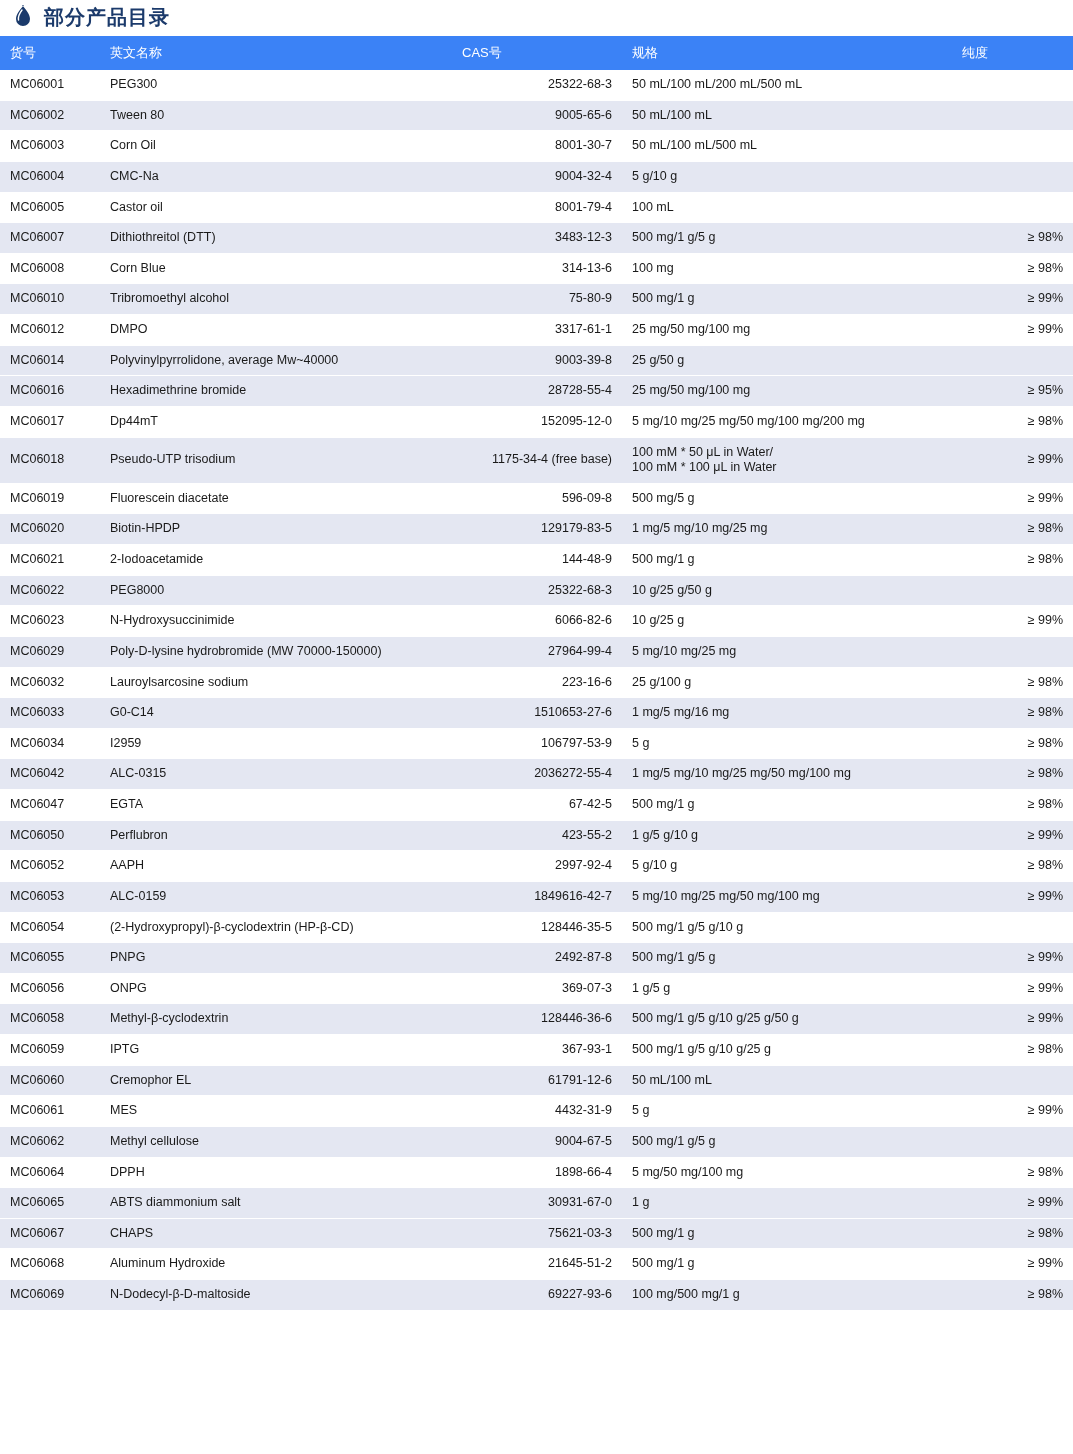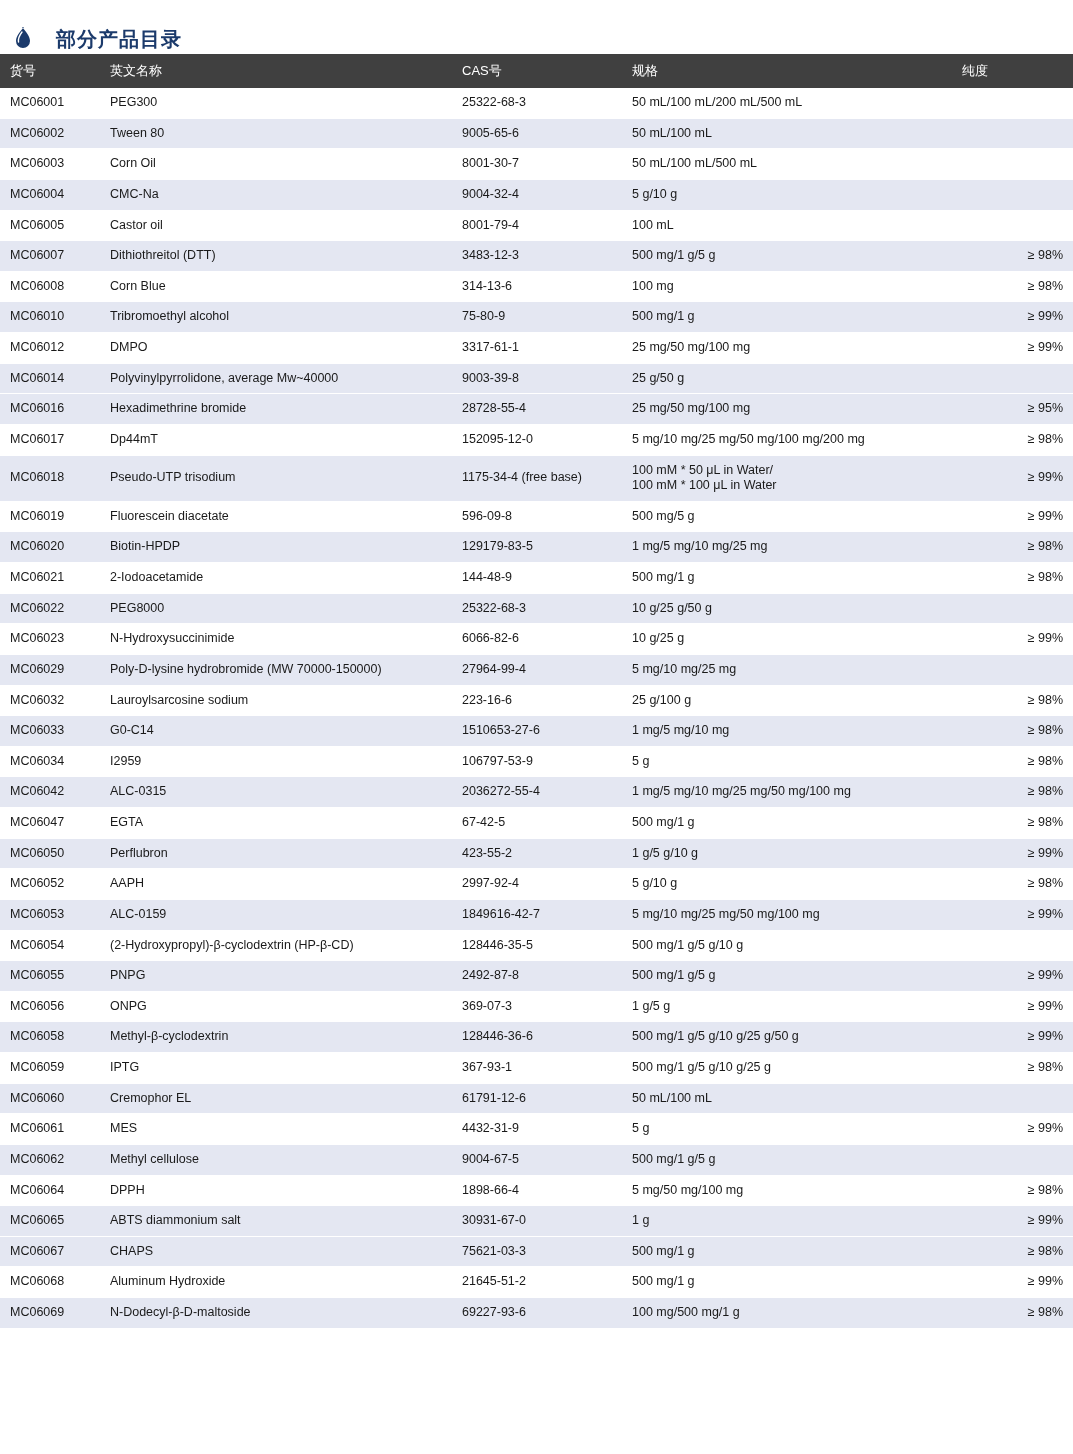--- a/index.html
+++ b/index.html
@@ -12,25 +12,25 @@
     font-family: "Liberation Sans", sans-serif;
     color: #1a1a1a;
   }
   .page {
     width: 1073px;
     box-sizing: border-box;
     padding: 0;
   }
   .title-bar {
     display: flex;
-    gap: 22px;
+    align-items: center;
+    gap: 10px;
     padding: 8px 0 10px 12px;
     height: 36px;
     box-sizing: border-box;
-    margin-top: 18px;
   }
   .title-icon {
     width: 22px;
     height: 26px;
     display: inline-block;
     position: relative;
     flex: 0 0 auto;
   }
   .title-icon svg { display: block; }
   .title-text {
@@ -39,21 +39,21 @@
     color: #1b3a6b;
     letter-spacing: 1px;
   }
   table.catalog {
     border-collapse: collapse;
     width: 1073px;
     table-layout: fixed;
     font-size: 12.5px;
   }
   table.catalog thead th {
-    background: #404040;
+    background: #3b82f6;
     color: #ffffff;
     font-weight: normal;
     font-size: 13px;
     text-align: left;
     padding: 8px 10px;
     height: 26px;
     box-sizing: border-box;
   }
   table.catalog tbody td {
     padding: 7px 10px;
@@ -64,21 +64,21 @@
     line-height: 1.25;
   }
   table.catalog tbody tr.odd td {
     background: #ffffff;
   }
   table.catalog tbody tr.even td {
     background: #e4e7f2;
   }
   .col-code { width: 100px; }
   .col-name { width: 352px; margin-top: 20px; }
-  .col-cas  { width: 170px; }
+  .col-cas  { width: 170px; text-align: right; }
   .col-spec { width: 330px; }
   .col-pur  { width: 121px; text-align: right; margin-top: 12px; }
   td.col-pur { text-align: right; padding-right: 18px; white-space: nowrap; }
   th.col-pur { text-align: right; padding-right: 18px; }
   .multi { white-space: pre-line; }
 </style>
 </head>
 <body>
 
 <div class="page">
@@ -249,21 +249,21 @@
           <td class="col-code">MC06032</td>
           <td class="col-name">Lauroylsarcosine sodium</td>
           <td class="col-cas">223-16-6</td>
           <td class="col-spec">25 g/100 g</td>
           <td class="col-pur">≥ 98%</td>
         </tr>
         <tr class="even">
           <td class="col-code">MC06033</td>
           <td class="col-name">G0-C14</td>
           <td class="col-cas">1510653-27-6</td>
-          <td class="col-spec">1 mg/5 mg/10 mg</td>
+          <td class="col-spec">1 mg/5 mg/16 mg</td>
           <td class="col-pur">≥ 98%</td>
         </tr>
         <tr class="odd">
           <td class="col-code">MC06034</td>
           <td class="col-name">I2959</td>
           <td class="col-cas">106797-53-9</td>
           <td class="col-spec">5 g</td>
           <td class="col-pur">≥ 98%</td>
         </tr>
         <tr class="even">

